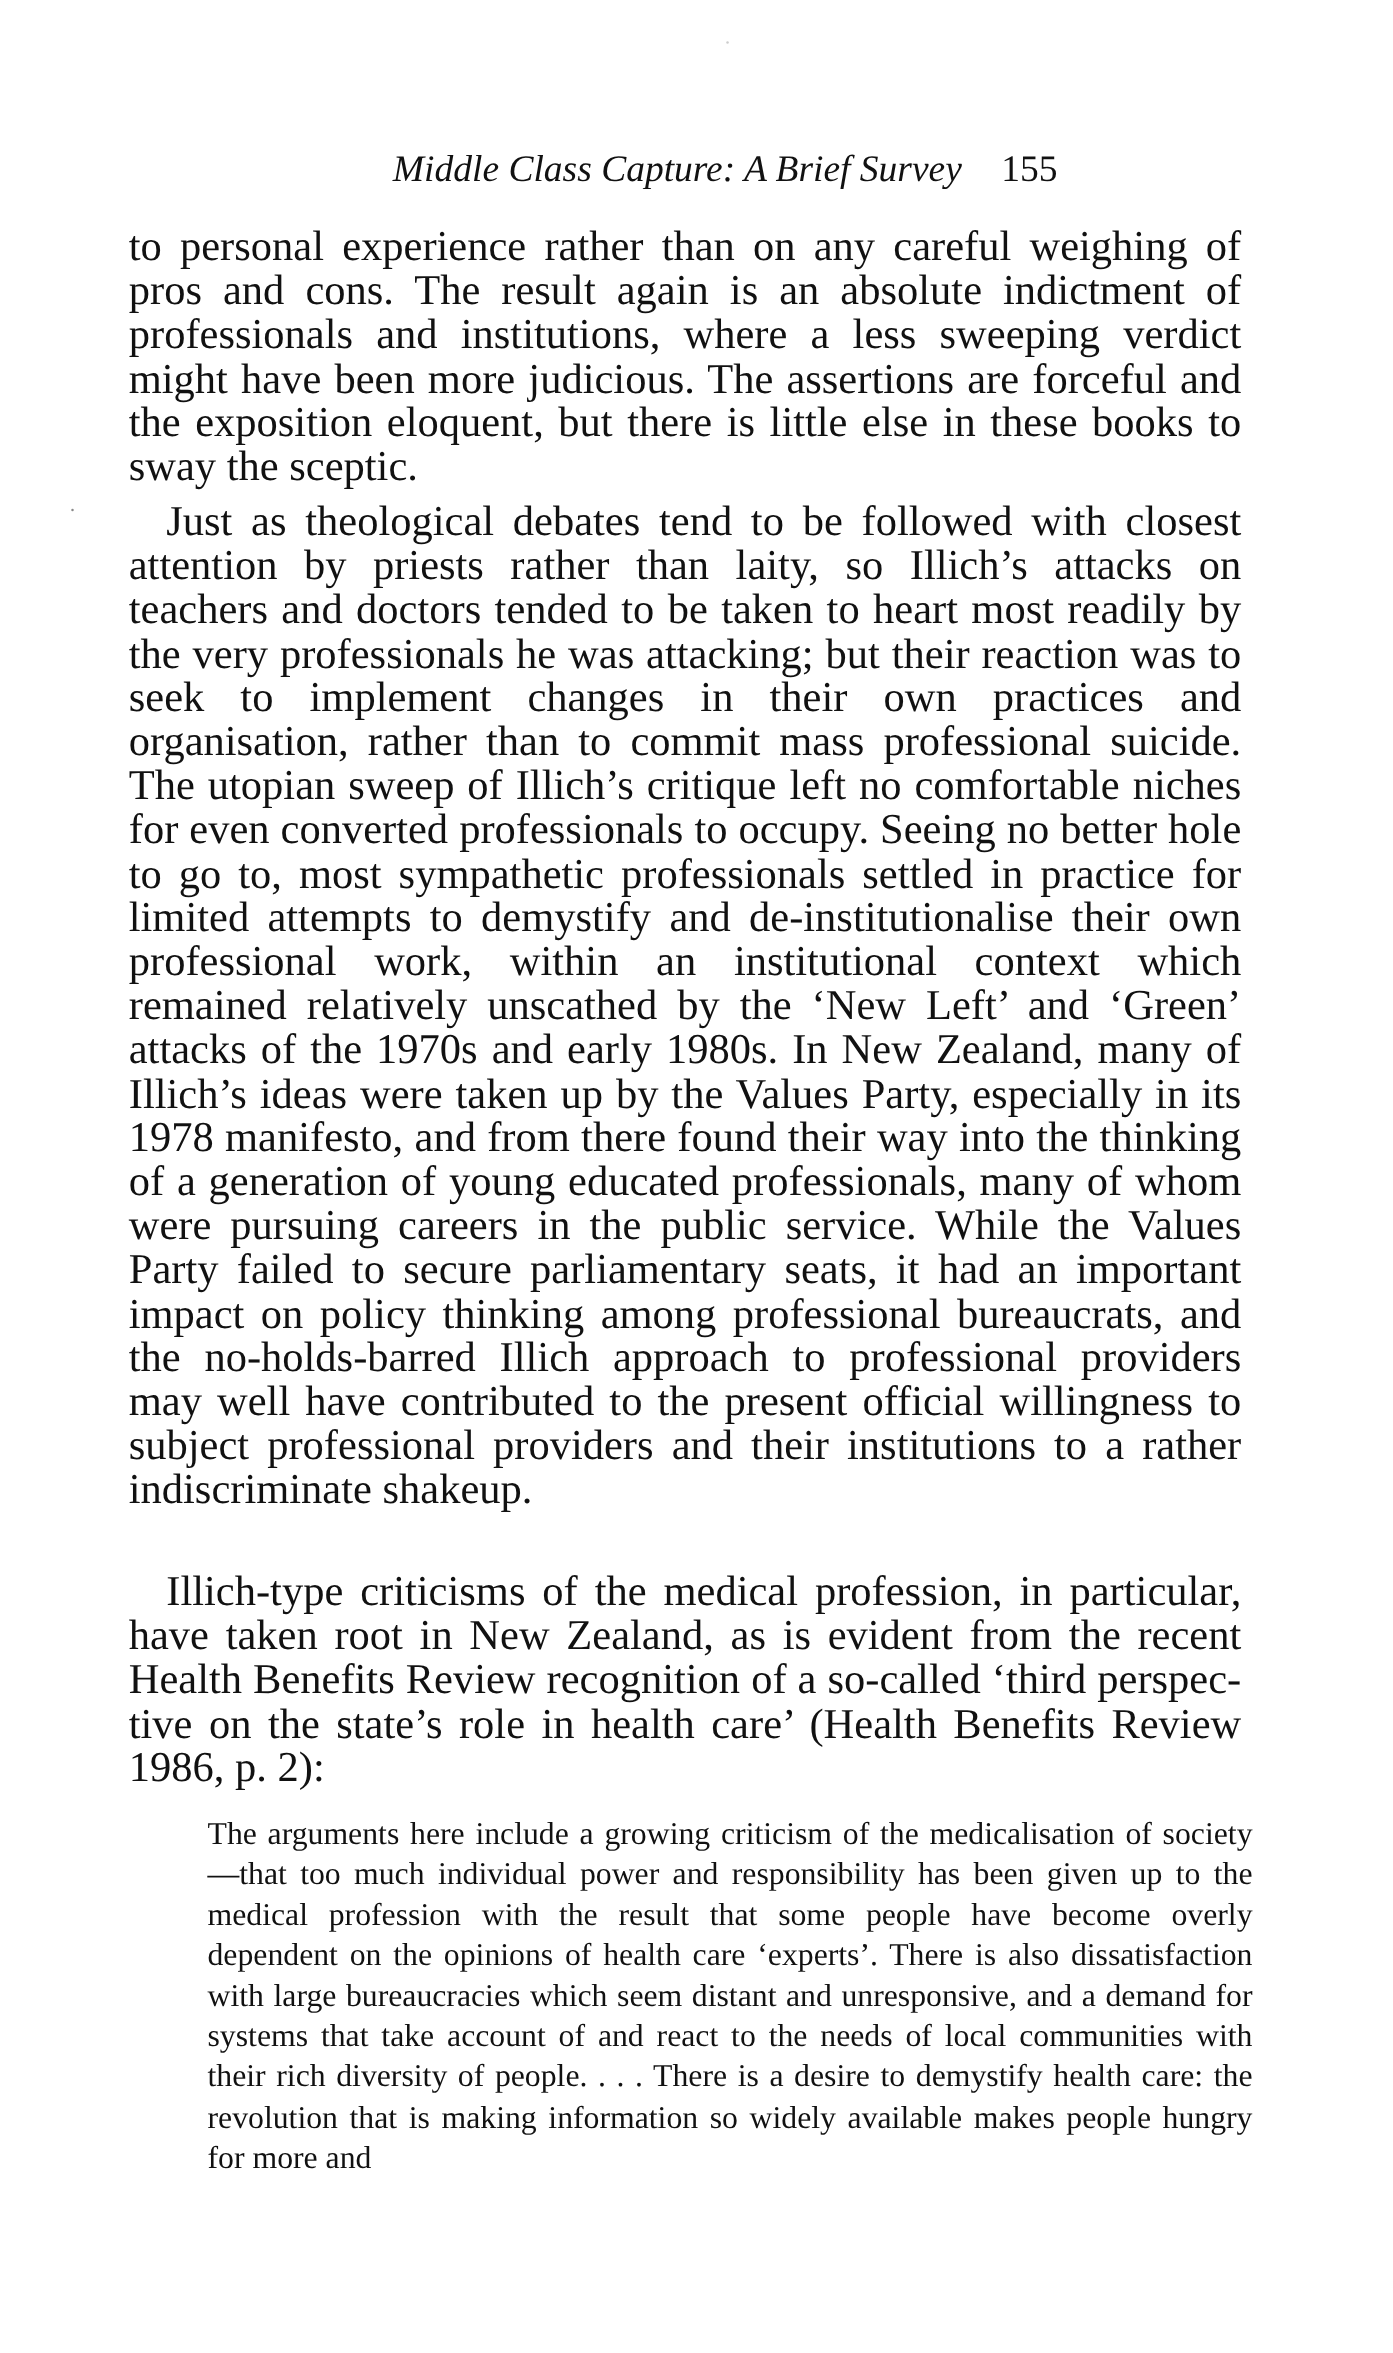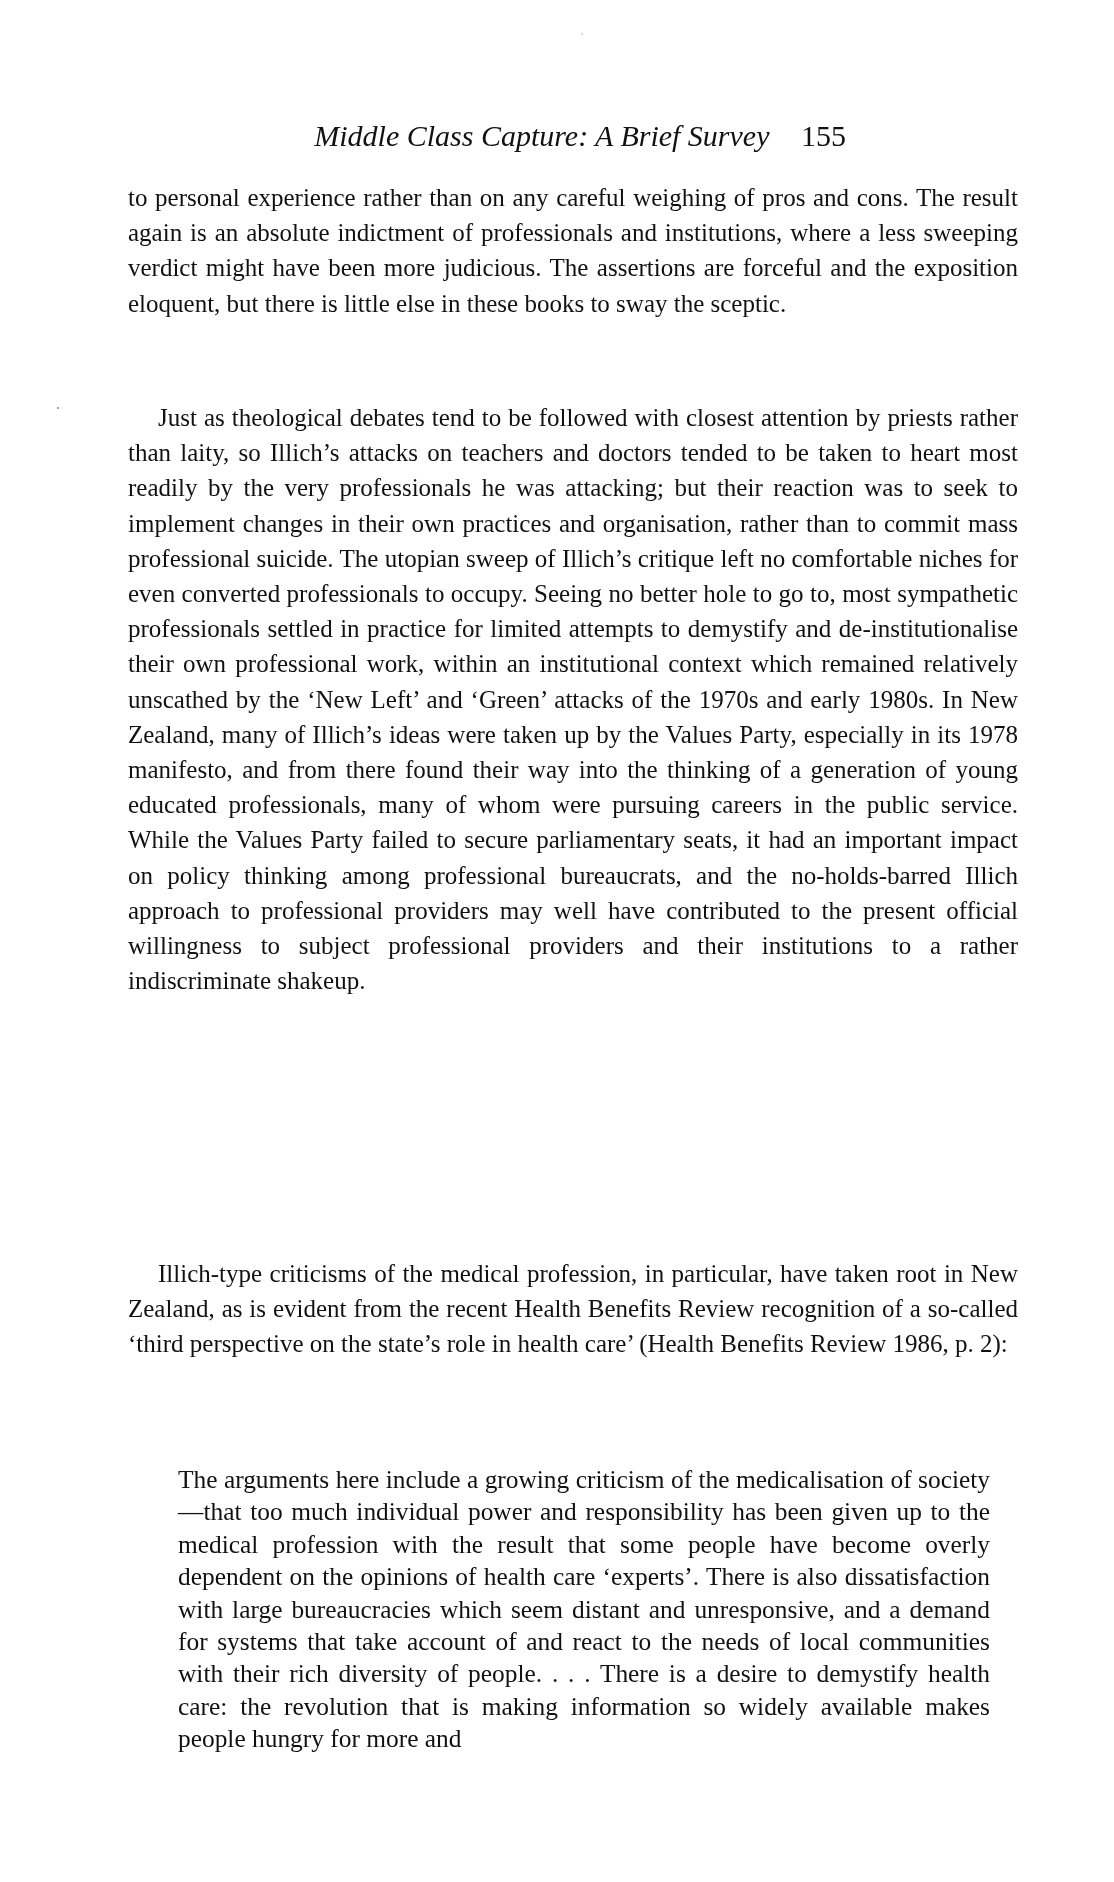--- a/index.html
+++ b/index.html
@@ -29,44 +29,44 @@
       font-size: 30px;
       line-height: 36px;
       white-space: nowrap;
     }
     .running-head .title {
       font-style: italic;
       margin-right: 24px;
     }
     .body-text {
       position: absolute;
-      left: 128px;
+      left: 103px;
       width: 890px;
-      font-size: 25px;
+      font-size: 34px;
       line-height: 35.2px;
       text-align: justify;
       hyphens: manual;
     }
     .body-text p {
       margin: 0;
     }
     #para1 { top: 180px; }
     #para2 { top: 400px; font-family: Liberation Serif, serif; }
     #para3 { top: 1256px; }
     .indent { text-indent: 30px; }
     .blockquote {
       position: absolute;
       left: 166px;
       top: 1451px;
       width: 836px;
       font-size: 25.4px;
       line-height: 32.4px;
       text-align: justify;
     }
-    .blockquote p { margin: 12px; }
+    .blockquote p { margin: 0; }
     .speck {
       position: absolute;
       width: 2px;
       height: 2px;
       background: #888888;
       border-radius: 1px;
     }
   </style>
 </head>
 <body>

